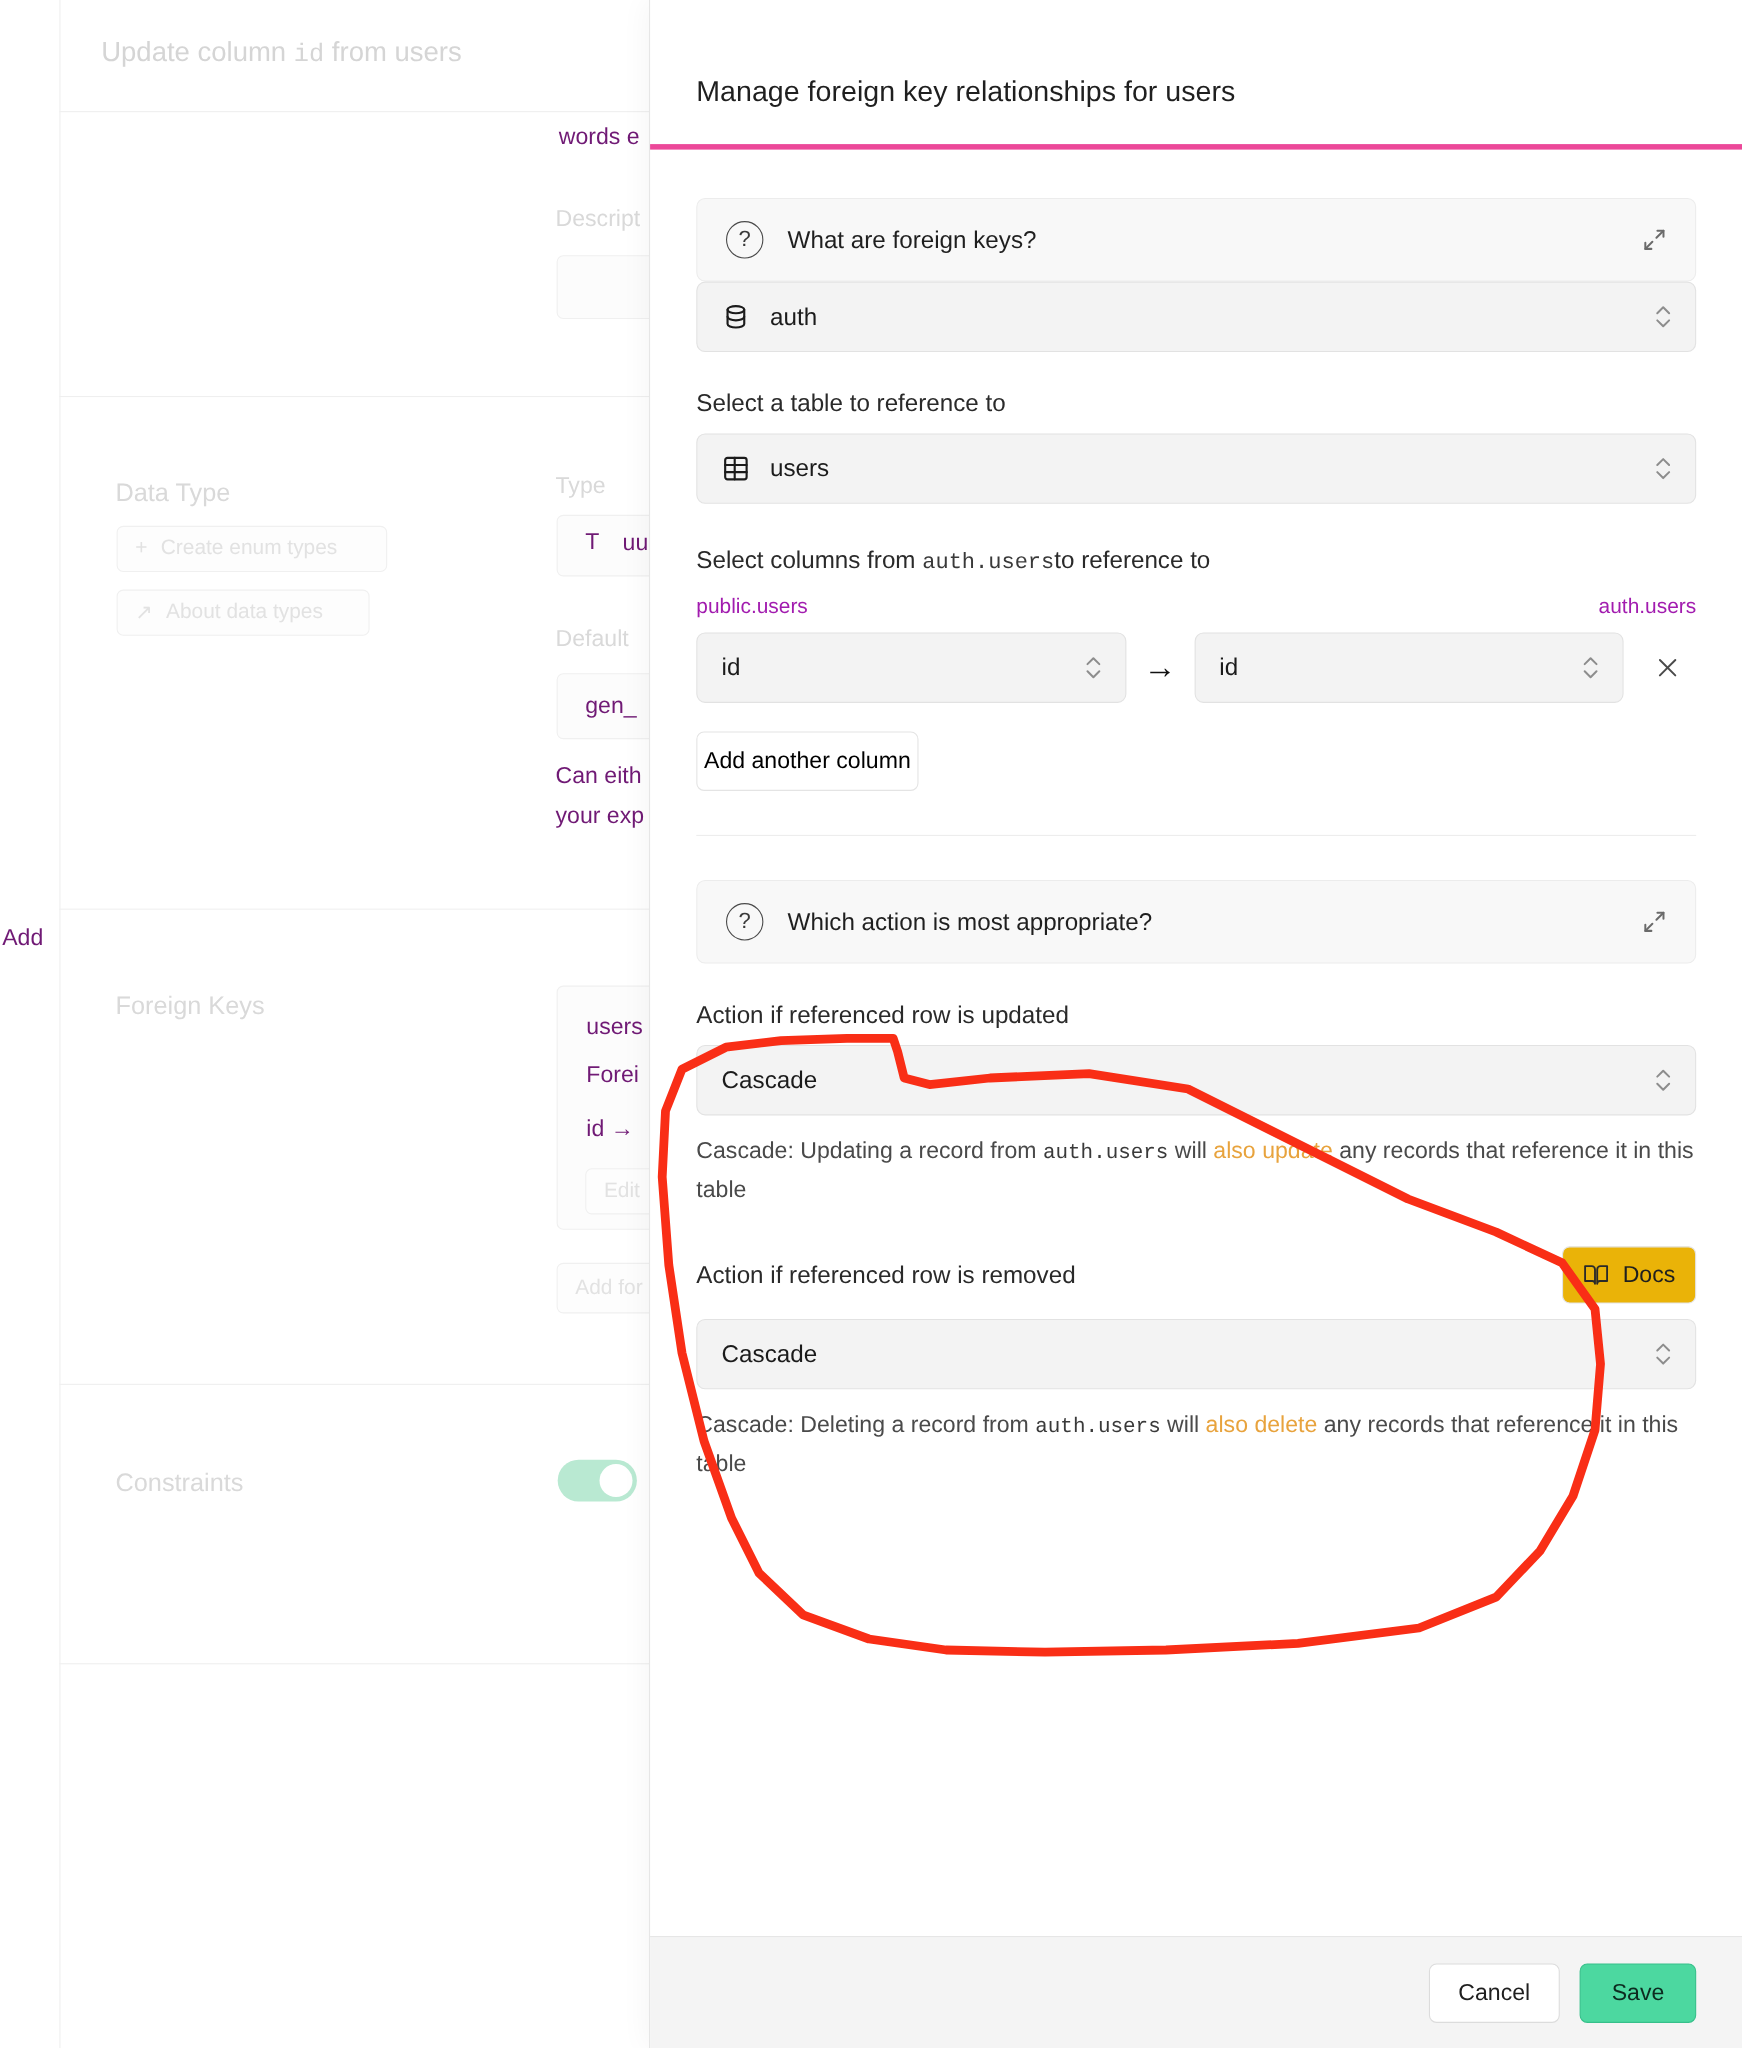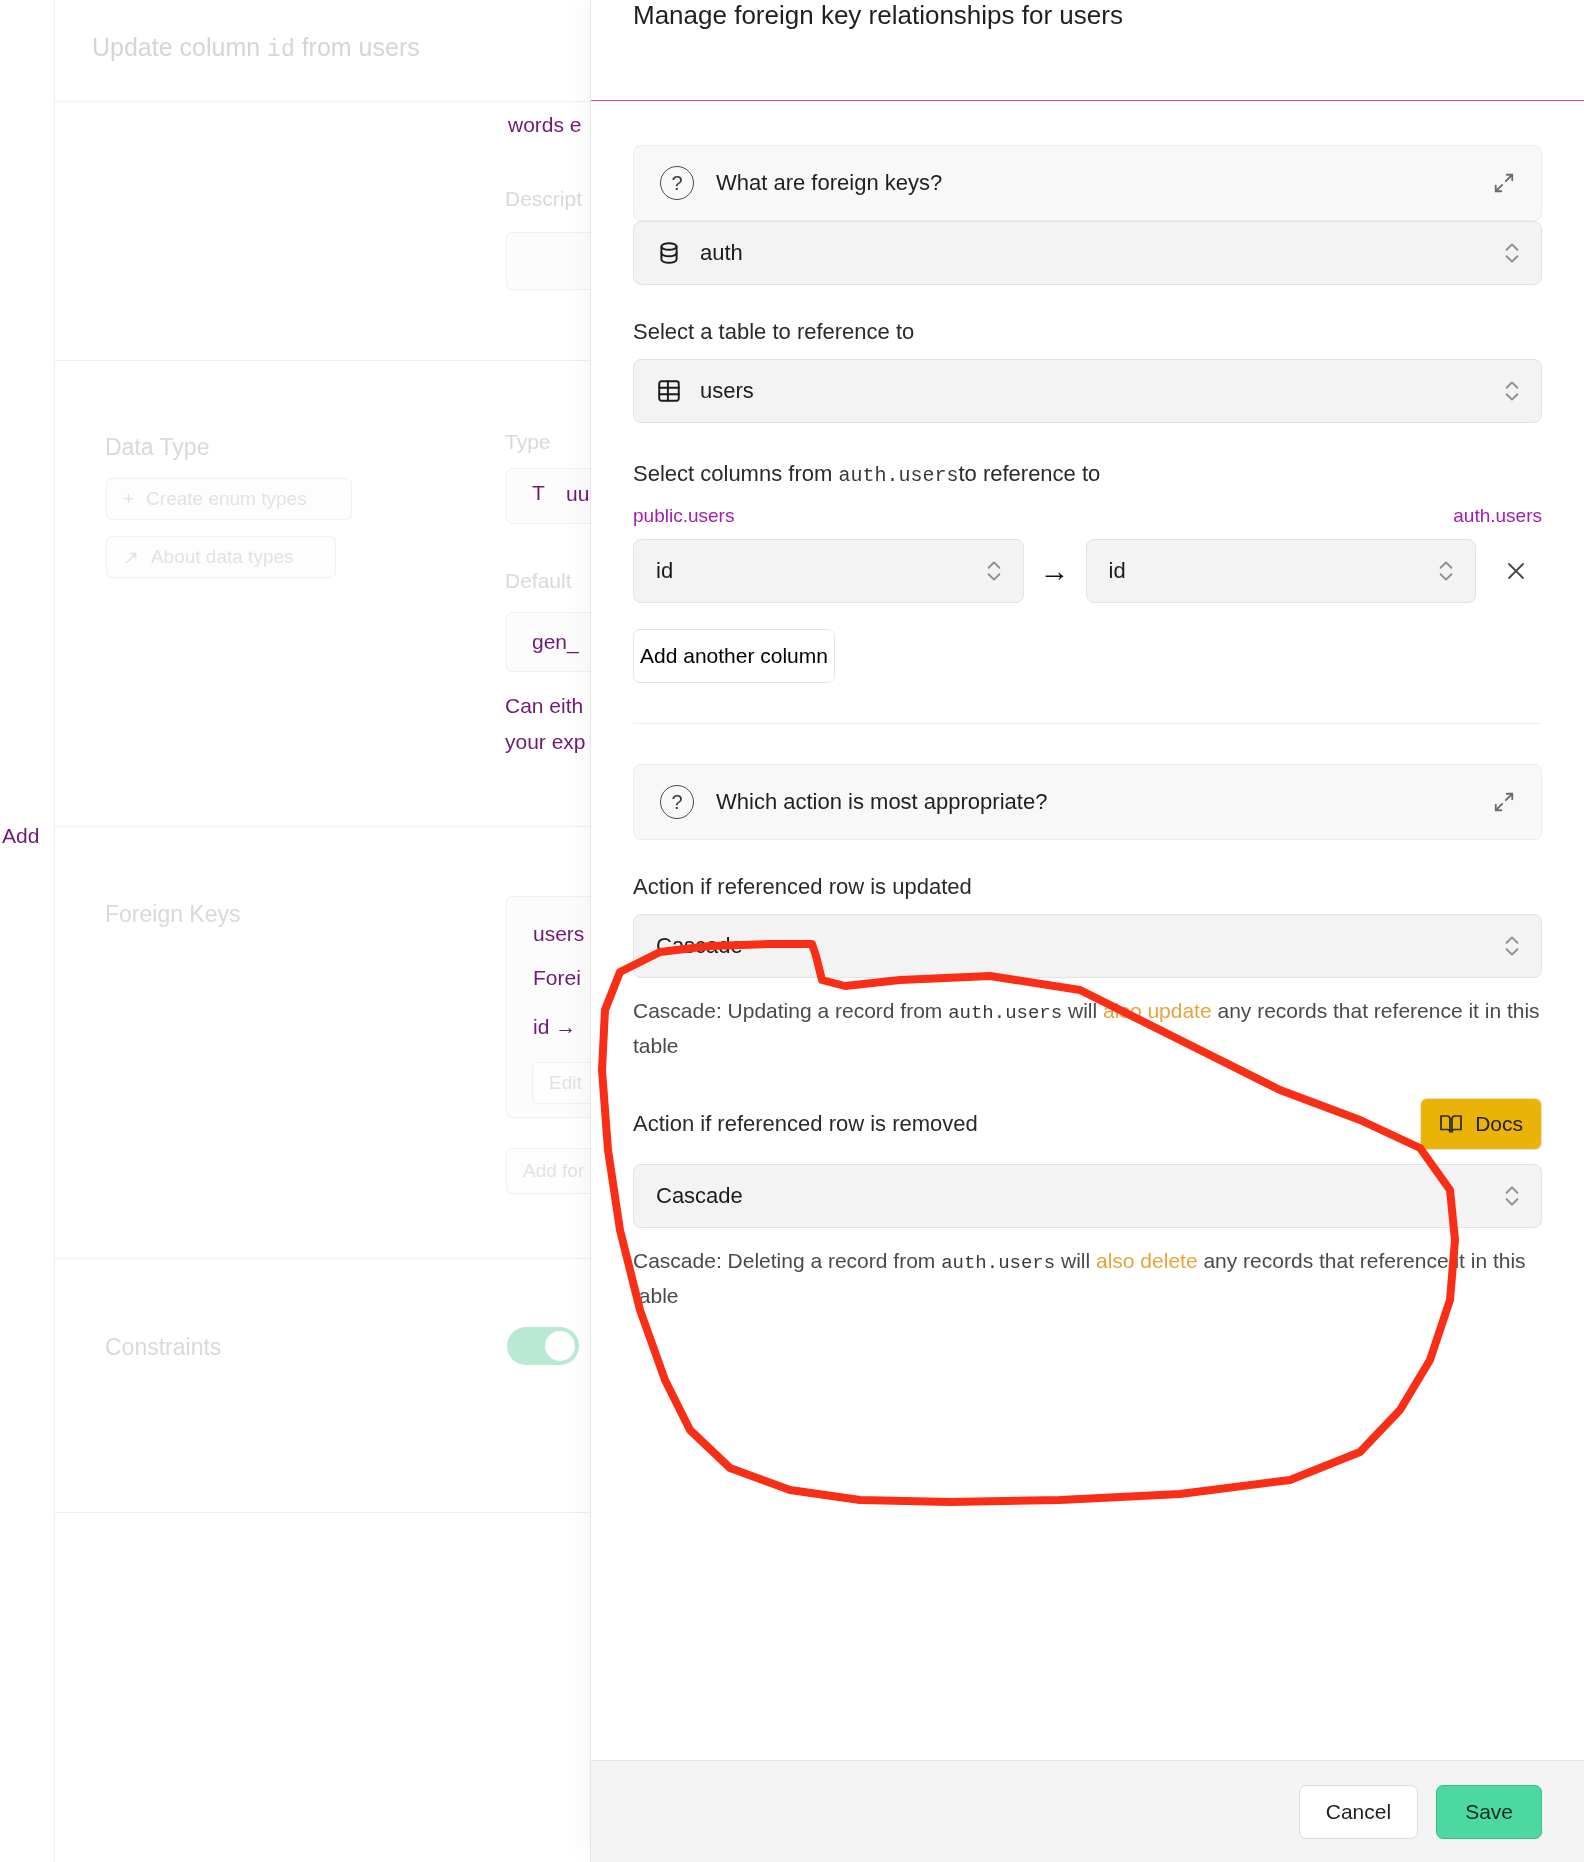--- a/index.html
+++ b/index.html
@@ -49,23 +49,24 @@
   
   #panel {
     position: absolute; left: 590px; top: 0; width: 994px; height: 1862px;
     background: #ffffff;
     border-left: 1px solid #e6e6e6;
     box-shadow: -4px 0 24px rgba(0,0,0,0.04);
     display: flex; flex-direction: column;
   }
   #panel-header {
     height: 101px; flex: 0 0 101px;
-    border-bottom: 1px solid #ec4899;
-    display: flex; 
+    border-bottom: 5px solid #ec4899;
+    display: flex; align-items: center;
     padding: 0 42px;
+    margin-top: 35px;
   }
   #panel-header h1 { font-size: 26px; font-weight: 400; color: #1f1f1f; }
 
   #panel-body {
     flex: 1 1 auto; padding: 44px 42px 0 42px; overflow: hidden;
   }
 
   
   .info-card {
     height: 76px; border: 1px solid #ececec; border-radius: 8px;
@@ -197,21 +198,21 @@
   <div class="bd-text" style="left:532px; top:481px;">T</div>
   <div class="bd-text" style="left:566px; top:482px;">uu</div>
 
   <div class="bd-label" style="left:505px; top:569px;">Default</div>
   <div class="bd-box" style="left:506px; top:612px; width:180px; height:60px;"></div>
   <div class="bd-text" style="left:532px; top:630px;">gen_</div>
 
   <div class="bd-text" style="left:505px; top:694px;">Can eith</div>
   <div class="bd-text" style="left:505px; top:730px;">your exp</div>
 
-  <div class="bd-text" style="left:2px; top:824px;">Add </div>
+  <div class="bd-text" style="left:2px; top:841px;">Add </div>
 
   <div class="bd-label" style="left:105px; top:901px; font-size:23px;">Foreign Keys</div>
   <div class="bd-box" style="left:506px; top:896px; width:180px; height:222px;"></div>
   <div class="bd-text" style="left:533px; top:922px;">users</div>
   <div class="bd-text" style="left:533px; top:966px;">Forei</div>
   <div class="bd-text" style="left:533px; top:1015px;">id  →</div>
   <div class="bd-btn" style="left:532px; top:1062px; width:90px; height:42px;">
     <span>Edit</span>
   </div>
   <div class="bd-btn" style="left:506px; top:1148px; width:170px; height:46px;">

